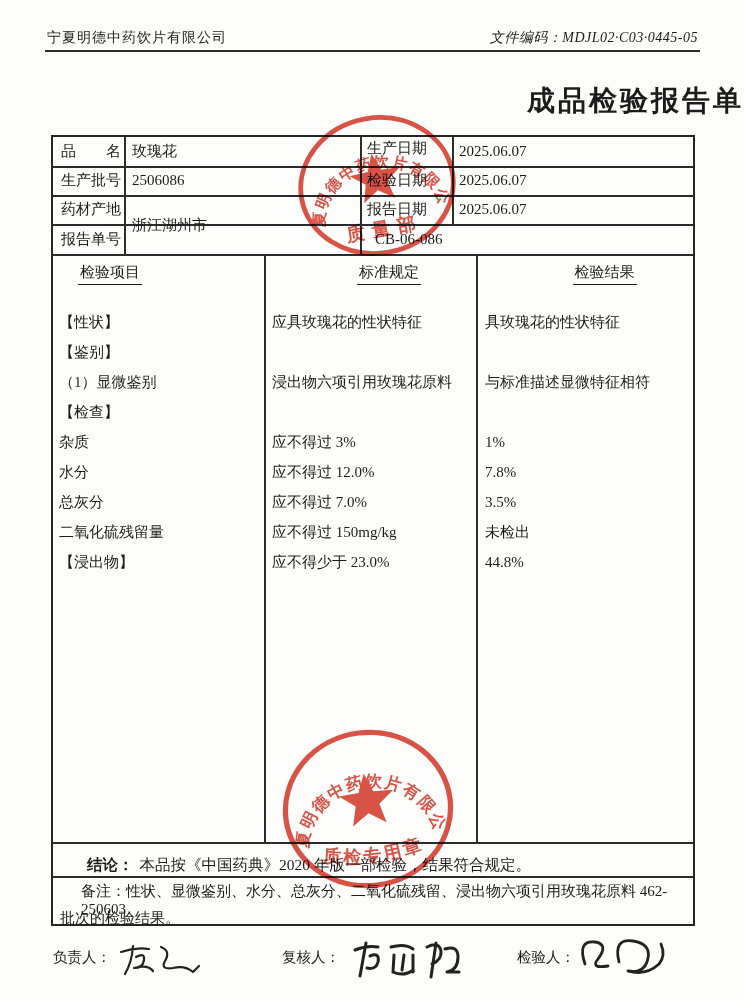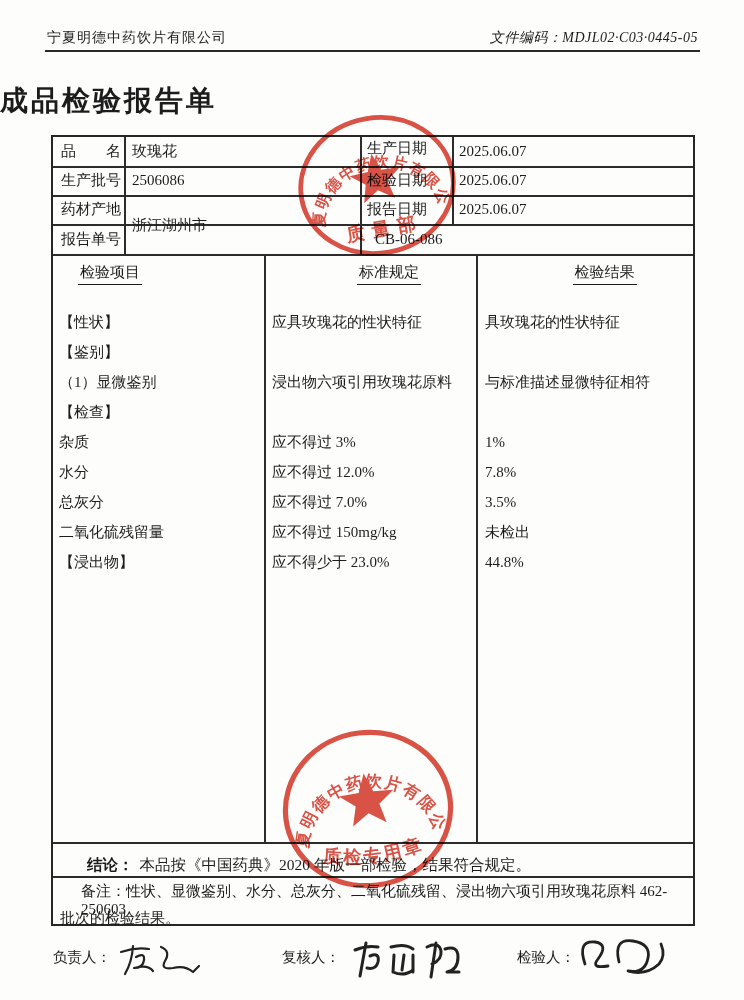--- a/index.html
+++ b/index.html
@@ -8,21 +8,21 @@
     position:relative;
     width:744px; height:1000px;
     background:#fdfdfc;
     font-family:"Liberation Serif","DejaVu Serif",serif;
     color:#1c1c1c;
     overflow:hidden;
   }
   .hdr-left  { position:absolute; left:47px;  top:29px; font-size:14px; letter-spacing:1px; }
   .hdr-right { position:absolute; right:46px; top:29px; font-size:14px; letter-spacing:.5px;font-style:italic; }
   .hdr-rule  { position:absolute; left:45px; top:50px; width:655px; height:2px; background:#2a2a2a; }
-  .doc-title { position:absolute; left:0; top:82px; width:744px; text-align:left;
+  .doc-title { position:absolute; left:0; top:82px; width:744px; text-align:right;
                font-size:28px; font-weight:700; letter-spacing:3px; }
 
   .sheet { position:absolute; left:51px; top:135px; width:644px; height:791px;
            border:2px solid #262626; }
   .hl { position:absolute; left:0; width:100%; height:1.5px; background:#2c2c2c; }
   .vl { position:absolute; width:1.5px; background:#2c2c2c; }
 
   .c { position:absolute; display:flex; align-items:center; font-size:15px; white-space:nowrap; }
   .hdr-cell { position:absolute; font-size:15px; display:flex; align-items:center;margin-left:19px; }
   .hdr-cell span { border-bottom:1.5px solid #1c1c1c; padding:0 2px 2px 2px; }

